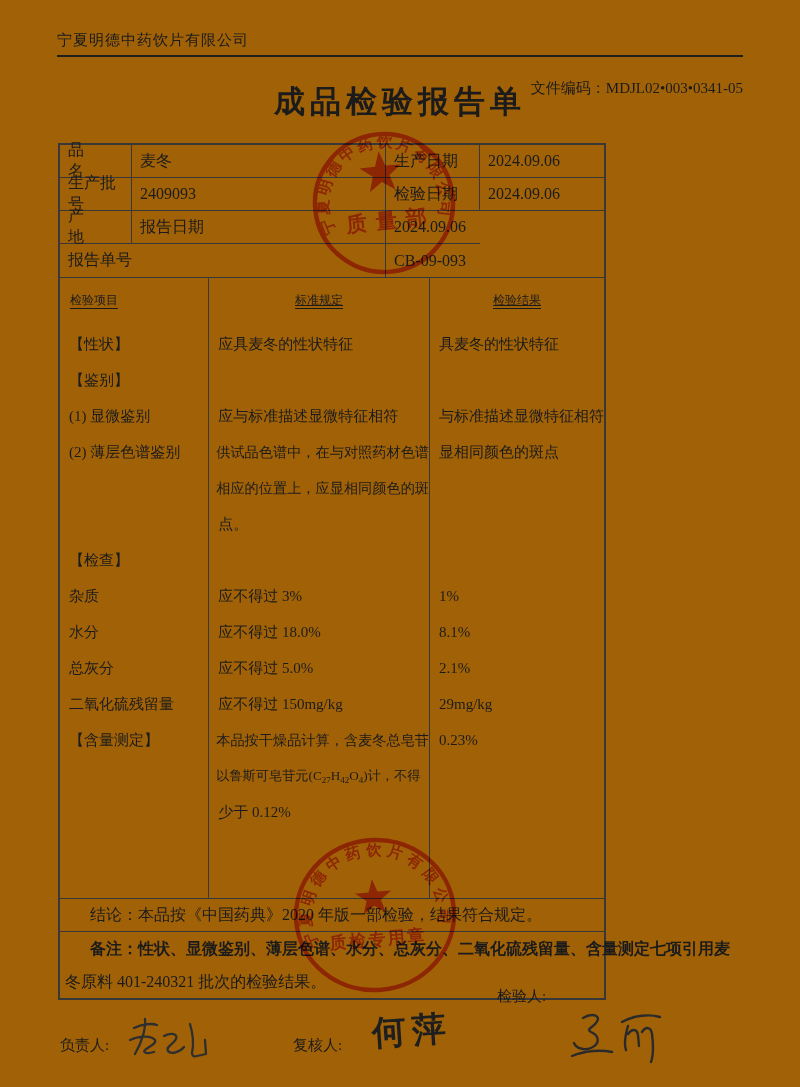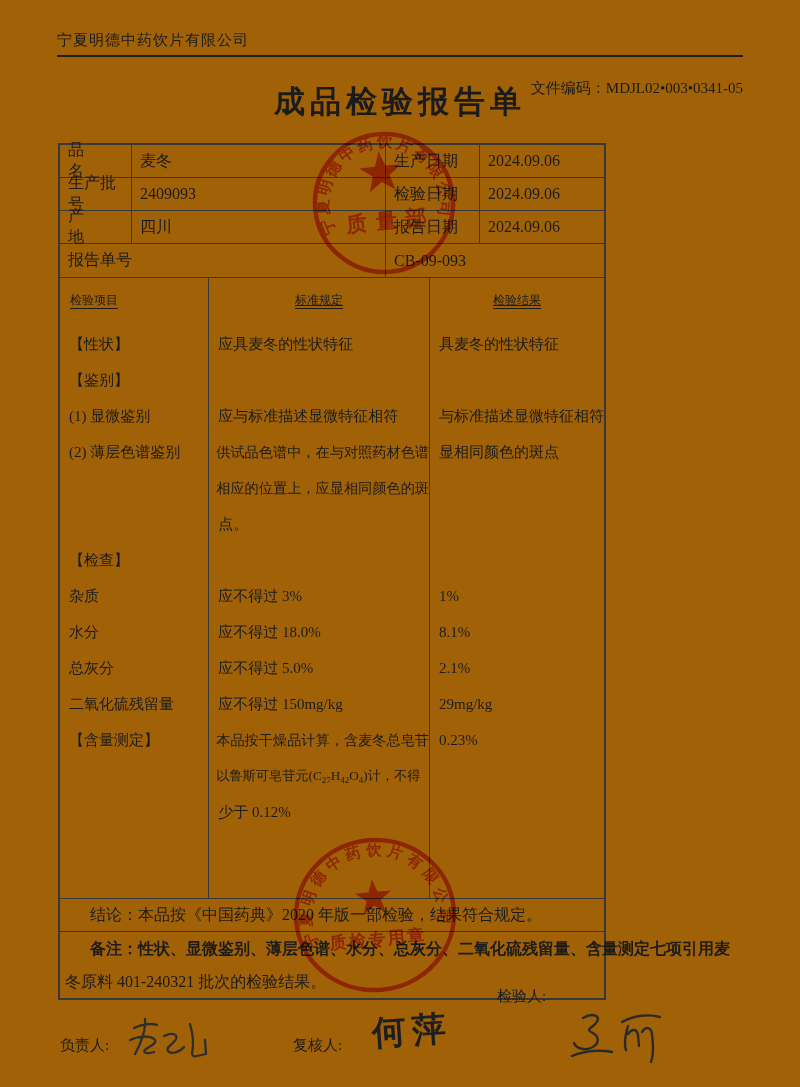--- a/index.html
+++ b/index.html
@@ -79,21 +79,20 @@
       <div class="cell br">麦冬</div>
       <div class="cell br">生产日期</div>
       <div class="cell">2024.09.06</div>
 
       <div class="cell br">生产批号</div>
       <div class="cell br">2409093</div>
       <div class="cell br">检验日期</div>
       <div class="cell">2024.09.06</div>
 
       <div class="cell br">产　　地</div>
-      <div class="cell br">四川</div>
       <div class="cell br">报告日期</div>
       <div class="cell">2024.09.06</div>
 
       <div class="cell tall br span2">报告单号</div>
       <div class="cell tall span2">CB-09-093</div>
     </div>
 
     <div class="main">
 
       <div class="col c1">

